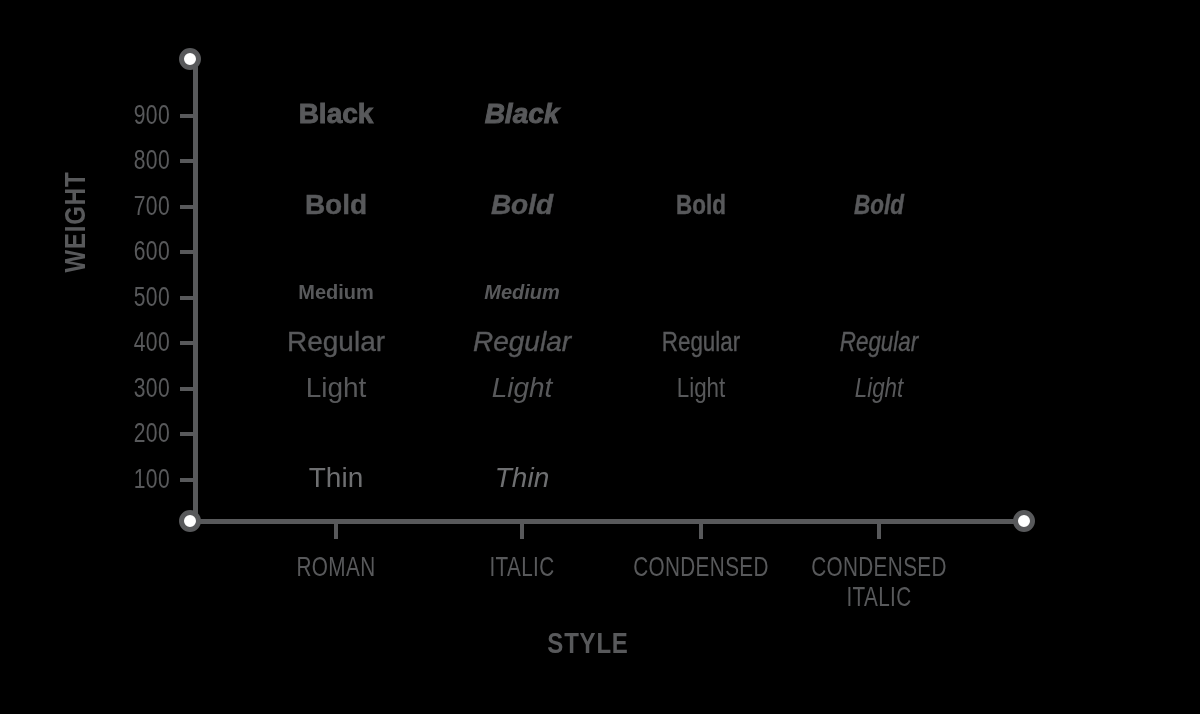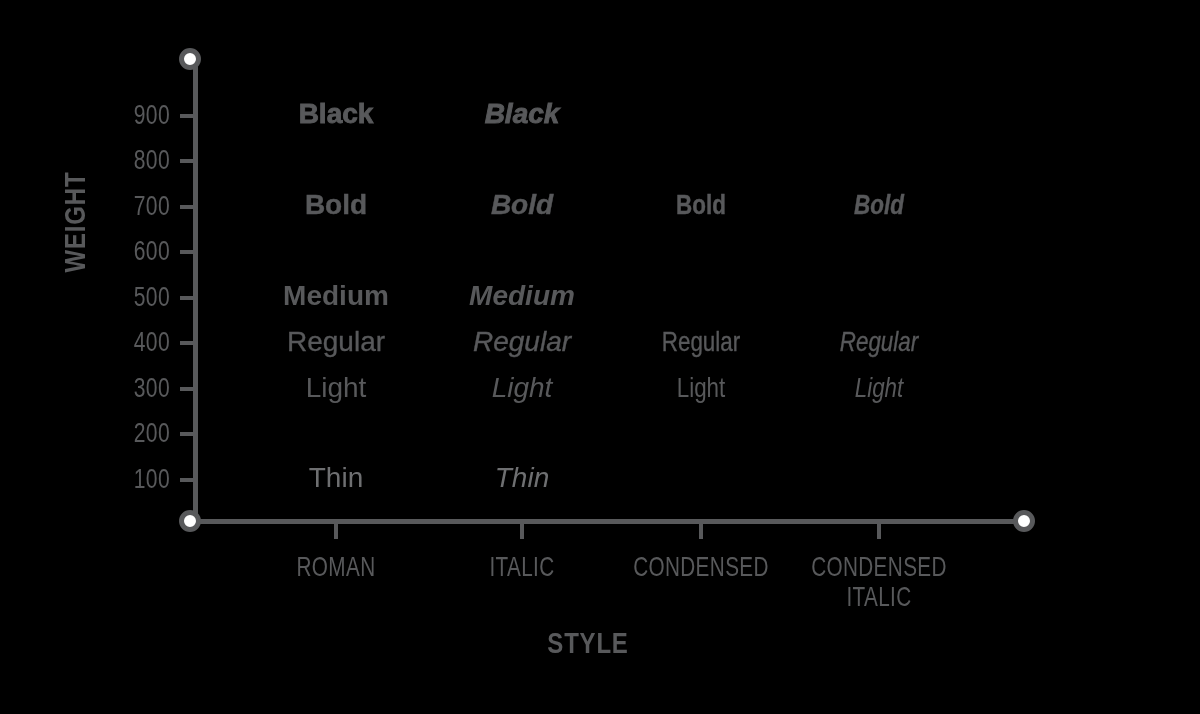--- a/index.html
+++ b/index.html
@@ -136,21 +136,21 @@
     text-align: center;
     color: #58595B;
     line-height: 1;
     white-space: nowrap;
     font-family: "Liberation Sans", sans-serif;
   }
 
   
   .w-900 { font-weight: 900; font-size: 28px; -webkit-text-stroke: 0.9px #58595B; }
   .w-700 { font-weight: 700; font-size: 28px; -webkit-text-stroke: 0.45px #58595B; }
-  .w-500 { font-weight: 700; font-size: 28px; -webkit-text-stroke: 0px; }
+  .w-500 { font-weight: 700; font-size: 20px; -webkit-text-stroke: 0px; }
   .w-400 { font-weight: 400; font-size: 28px; -webkit-text-stroke: 0.35px #58595B; }
   .w-300 { font-weight: 300; font-size: 28px; -webkit-text-stroke: 0px; }
   .w-100 { font-weight: 400; font-size: 28px; color: #6e6f71; -webkit-text-stroke: 0px; }
 
   
   .st-italic    { font-style: italic; }
   .st-condensed { transform: scaleX(0.80); }
   .st-condensed-italic { font-style: italic; transform: scaleX(0.80); }
 </style>
 </head>

